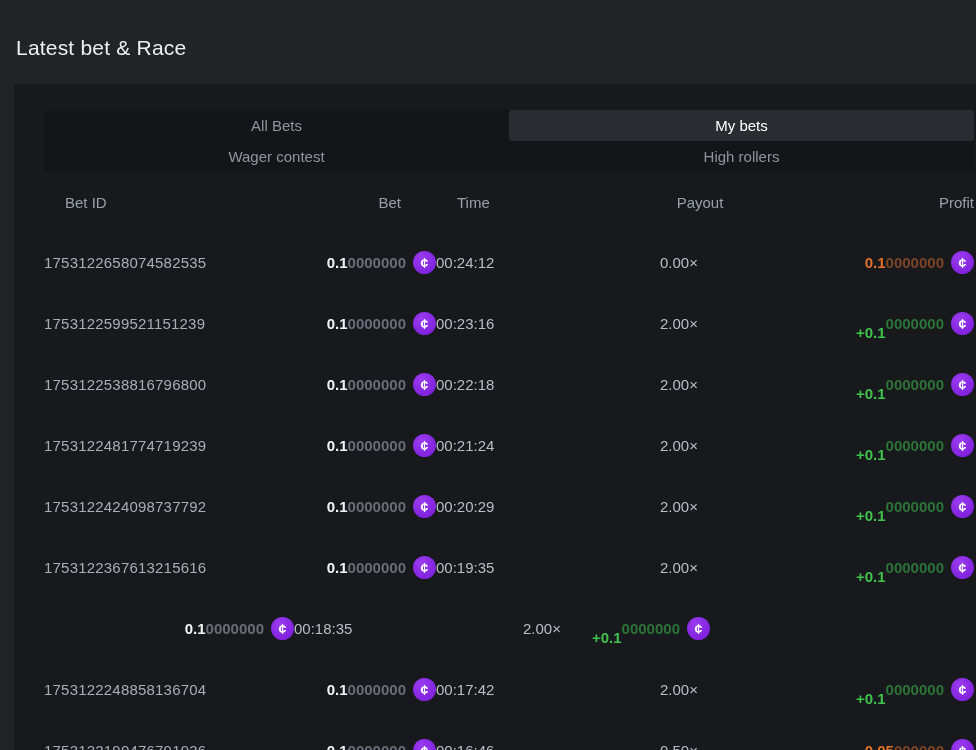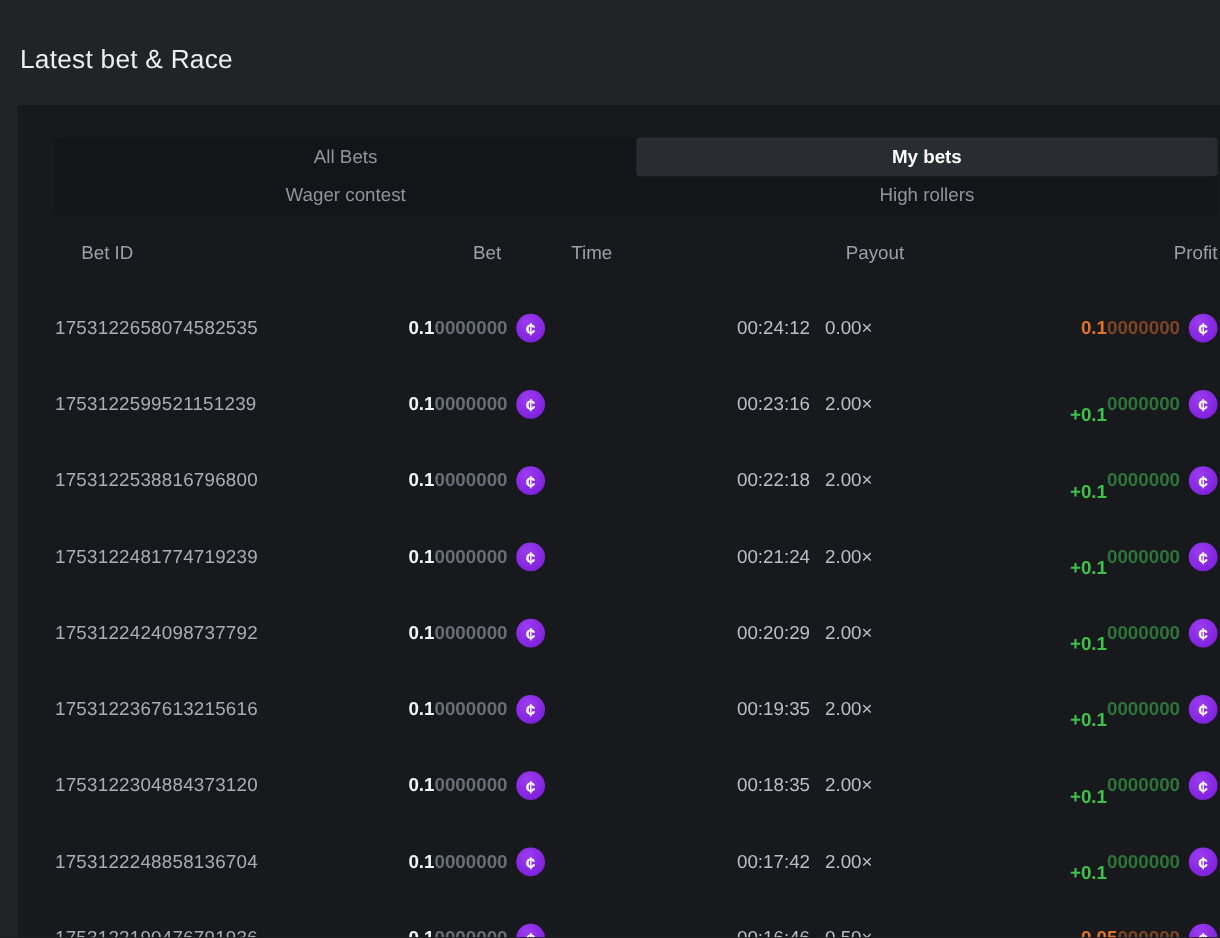--- a/index.html
+++ b/index.html
@@ -49,21 +49,21 @@
     justify-content: center;
     font-size: 15px;
     font-weight: 500;
     color: var(--tab_text, #8e959e);
     cursor: pointer;
     user-select: none;
   }
   .tab.active {
     background: var(--tab_active_bg, #292c31);
     color: var(--tab_active_text, #ffffff);
-    font-weight: 700;
+    font-weight: 400;
     border-radius: 3px;
   }
   .grid-row {
     display: grid;
     grid-template-columns: 250px 142px 212px 62px 1fr;
     align-items: center;
   }
   .thead {
     height: 60px;
     font-size: 15px;
@@ -90,21 +90,21 @@
     display: flex;
     justify-content: flex-end;
     align-items: center;
     font-size: 15px;
     font-weight: 700;
   }
   .td-time, .td-payout {
     font-size: 15px;
     color: var(--text_muted, #b9bec5);
   }
-  .td-time   { text-align: right; }
+  .td-time   { text-align: left; }
   .td-payout { text-align: center; }
   .td-profit {
     display: flex;
     justify-content: flex-end;
     align-items: center;
     font-size: 15px;
     font-weight: 700;
   }
   .amt-main  { color: var(--text_bright, #f2f3f5); }
   .amt-zeros { color: var(--text_dim, #686e77); }
@@ -234,21 +234,20 @@
           </div>
           <div class="td-time">00:19:35</div>
           <div class="td-payout">2.00×</div>
           <div class="td-profit">
             <span class="p-win-main">+0.1</span>
             <span class="p-win-zeros">0000000</span>
             <span class="coin">¢</span>
           </div>
         </div>
         <div class="grid-row tr">
-          <div class="td-id">1753122304884373120</div>
           <div class="td-bet">
             <span class="amt-main">0.1</span>
             <span class="amt-zeros">0000000</span>
             <span class="coin">¢</span>
           </div>
           <div class="td-time">00:18:35</div>
           <div class="td-payout">2.00×</div>
           <div class="td-profit">
             <span class="p-win-main">+0.1</span>
             <span class="p-win-zeros">0000000</span>

